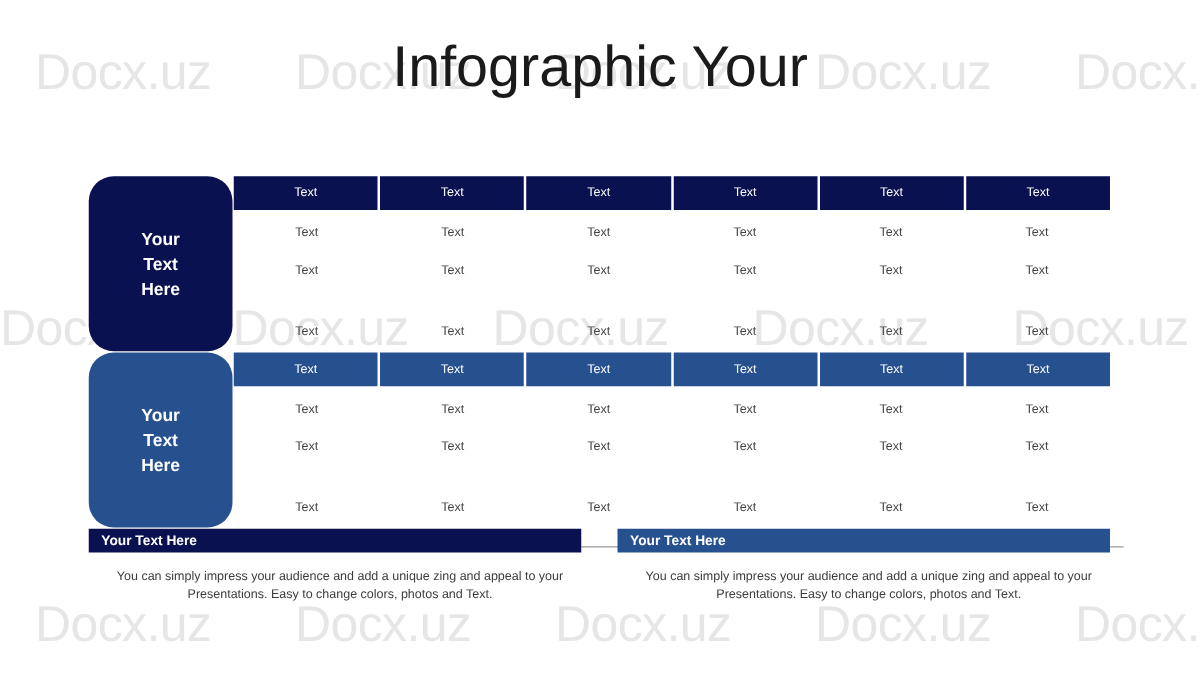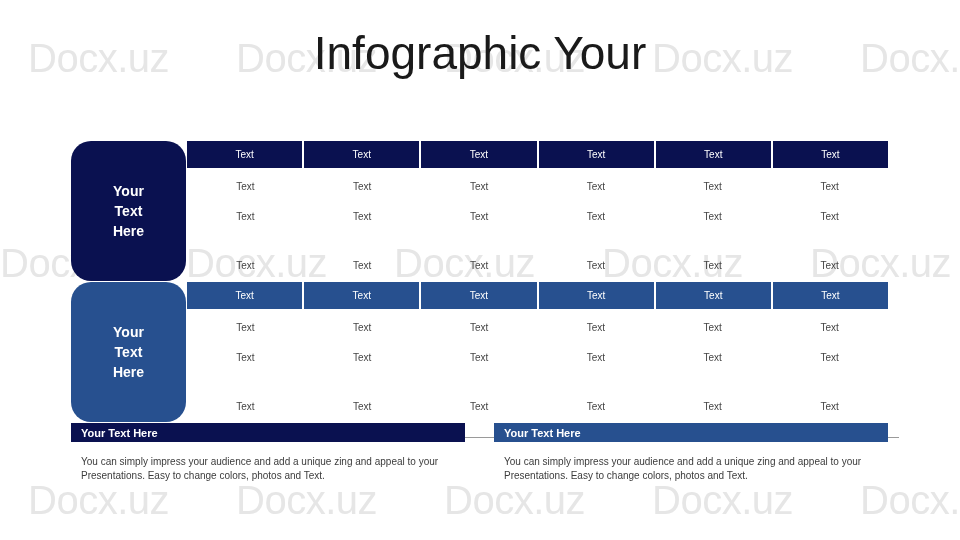--- a/index.html
+++ b/index.html
@@ -121,21 +121,21 @@
   .body-cell {
     flex: 1 1 0;
     display: flex;
     align-items: center;
     justify-content: center;
     color: #444444;
     font-size: 10px;
   }
 
   
-  .callout { position: absolute; z-index: 4; }
+  .callout { position: absolute; z-index: 4; text-align: center; }
   .callout-bar {
     height: 19px;
     display: flex;
     align-items: center;
     padding-left: 10px;
     color: #ffffff;
     font-size: 11px;
     font-weight: bold;
   }
   .callout-body {

